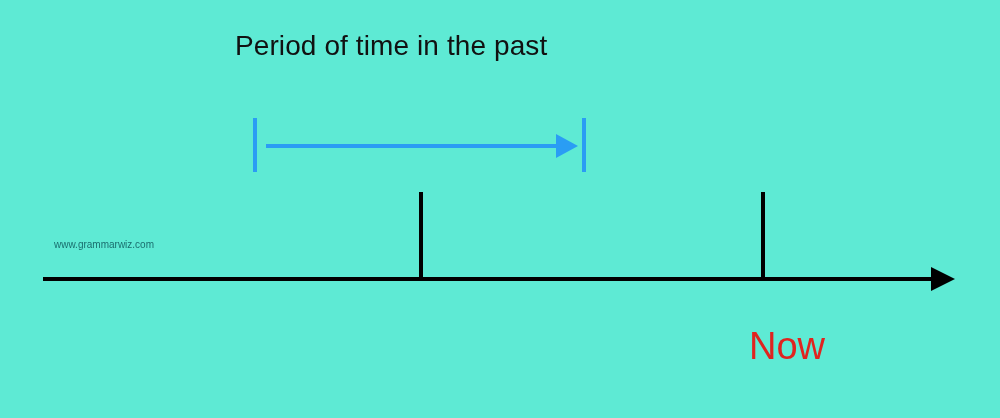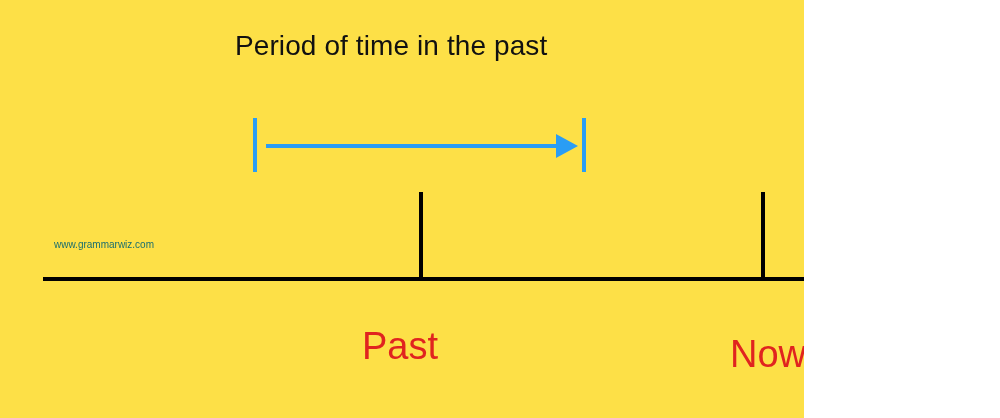--- a/index.html
+++ b/index.html
@@ -2,24 +2,24 @@
 <html><head>
   <meta charset="utf-8">
   <style>
     html, body {
       margin: 0;
       padding: 0;
       background: #ffffff;
     }
     #canvas {
       position: relative;
-      width: 804px;
+      width: 1000px;
       height: 418px;
       overflow: hidden;
-      background: #fde047;
+      background: #5eead4;
       font-family: "Liberation Sans", sans-serif;
     }
     #diagram-svg {
       position: absolute;
       left: 0;
       top: 0;
     }
     .title {
       position: absolute;
       left: 235px;
@@ -63,17 +63,16 @@
     <g>
       <line x1="43" y1="279" x2="935" y2="279" stroke="#000000" stroke-width="4"></line>
       <polygon points="931,267 955,279 931,291" fill="#000000"></polygon>
       <line x1="421" y1="192" x2="421" y2="279" stroke="#000000" stroke-width="4"></line>
       <line x1="763" y1="192" x2="763" y2="279" stroke="#000000" stroke-width="4"></line>
     </g>
   </svg>
 
   <div class="watermark">www.grammarwiz.com</div>
 
-  <div class="marker-label" style="left:400px; top:325px; color:#e0241f;">Past</div>
 
-  <div class="marker-label" style="left:768px; top:325px; color:#e0241f;margin-top:8px;">Now</div>
+  <div class="marker-label" style="left:787px; top:325px; color:#e0241f;">Now</div>
 
 </div>
 
 </body></html>

